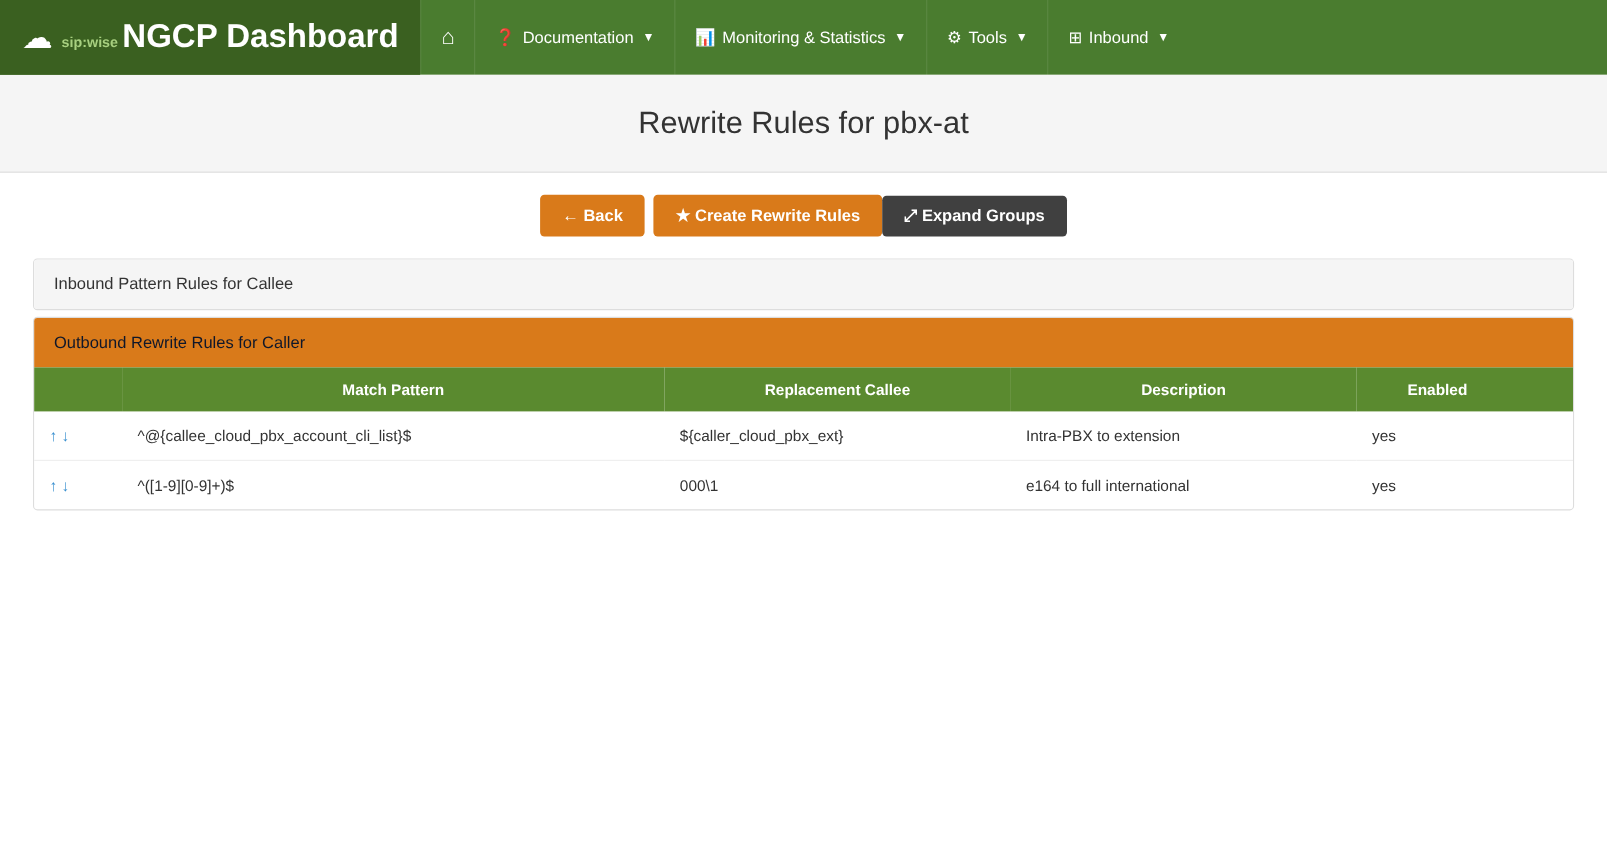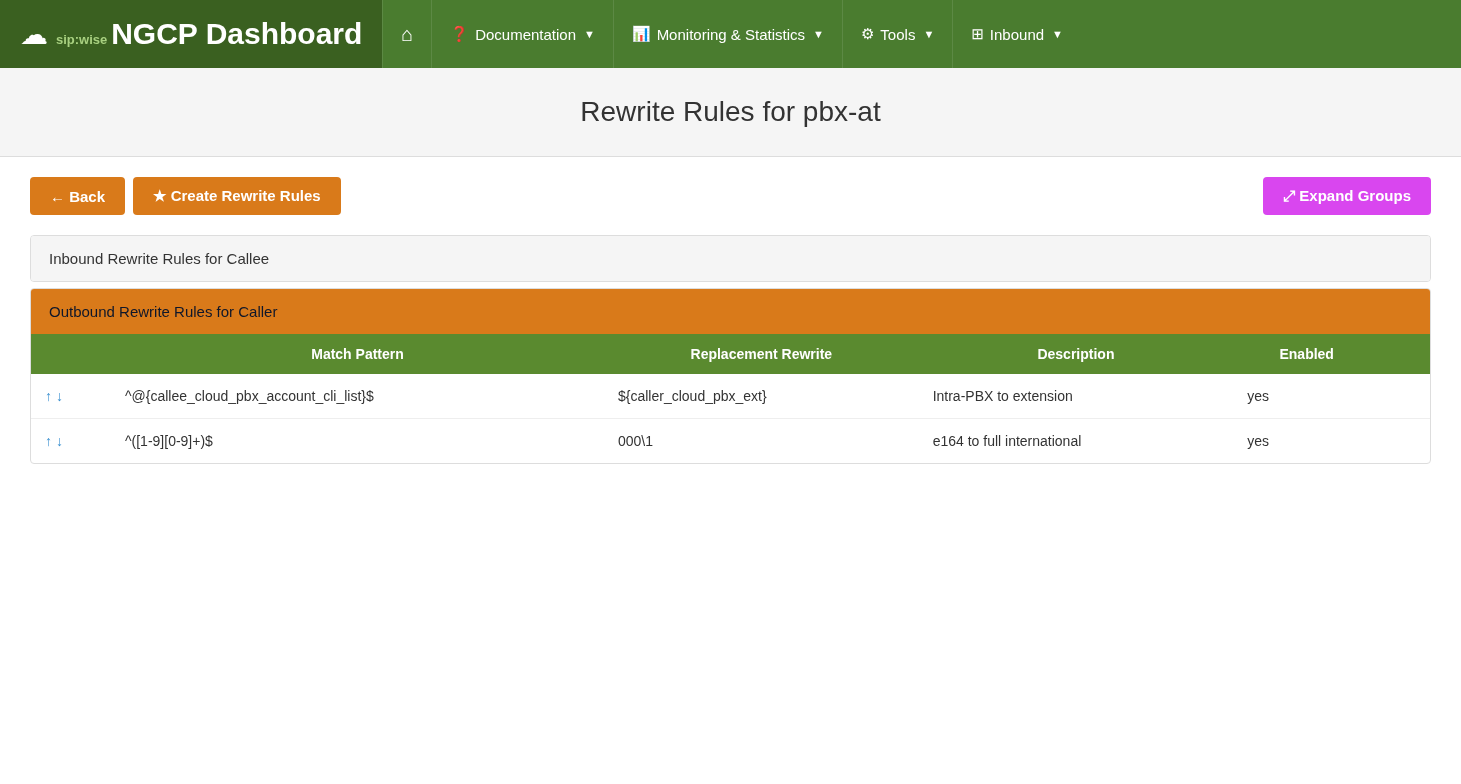--- a/index.html
+++ b/index.html
@@ -68,21 +68,21 @@
 
     
     .main-content {
       padding: 20px 30px;
     }
 
     
     .toolbar {
       display: flex;
       align-items: center;
-      justify-content: space-between;
+      justify-content: center;
       margin-bottom: 20px;
     }
     .toolbar-left {
       display: flex;
       gap: 8px;
     }
     .btn {
       display: inline-flex;
       align-items: center;
       gap: 6px;
@@ -92,21 +92,21 @@
       font-size: 15px;
       font-weight: 600;
       cursor: pointer;
       text-decoration: none;
     }
     .btn-orange {
       background: #d97a1a;
       color: #fff;
     }
     .btn-gray {
-      background: #d946ef;
+      background: #404040;
       color: #fff;
     }
 
     
     .section-group {
       border: 1px solid #ddd;
       border-radius: 4px;
       margin-bottom: 6px;
       overflow: hidden;
     }
@@ -209,32 +209,32 @@
       <button class="btn btn-orange">← Back</button>
       <button class="btn btn-orange">★ Create Rewrite Rules</button>
     </div>
     <div>
       <button class="btn btn-gray">⤢ Expand Groups</button>
     </div>
   </div>
 
 
   <div class="section-group">
-    <div class="section-header">Inbound Rewrite Rules for Callee</div>
+    <div class="section-header">Inbound Pattern Rules for Callee</div>
   </div>
 
   <div class="section-group">
     <div class="section-header active">Outbound Rewrite Rules for Caller</div>
     <div>
       <table class="data-table">
         <thead>
           <tr>
             <th></th>
             <th>Match Pattern</th>
-            <th>Replacement Rewrite</th>
+            <th>Replacement Callee</th>
             <th>Description</th>
             <th>Enabled</th>
             <th></th>
           </tr>
         </thead>
         <tbody>
           <tr class="table-row">
             <td>
               <span class="sort-arrows">
                 <span class="arrow-up">↑</span>

